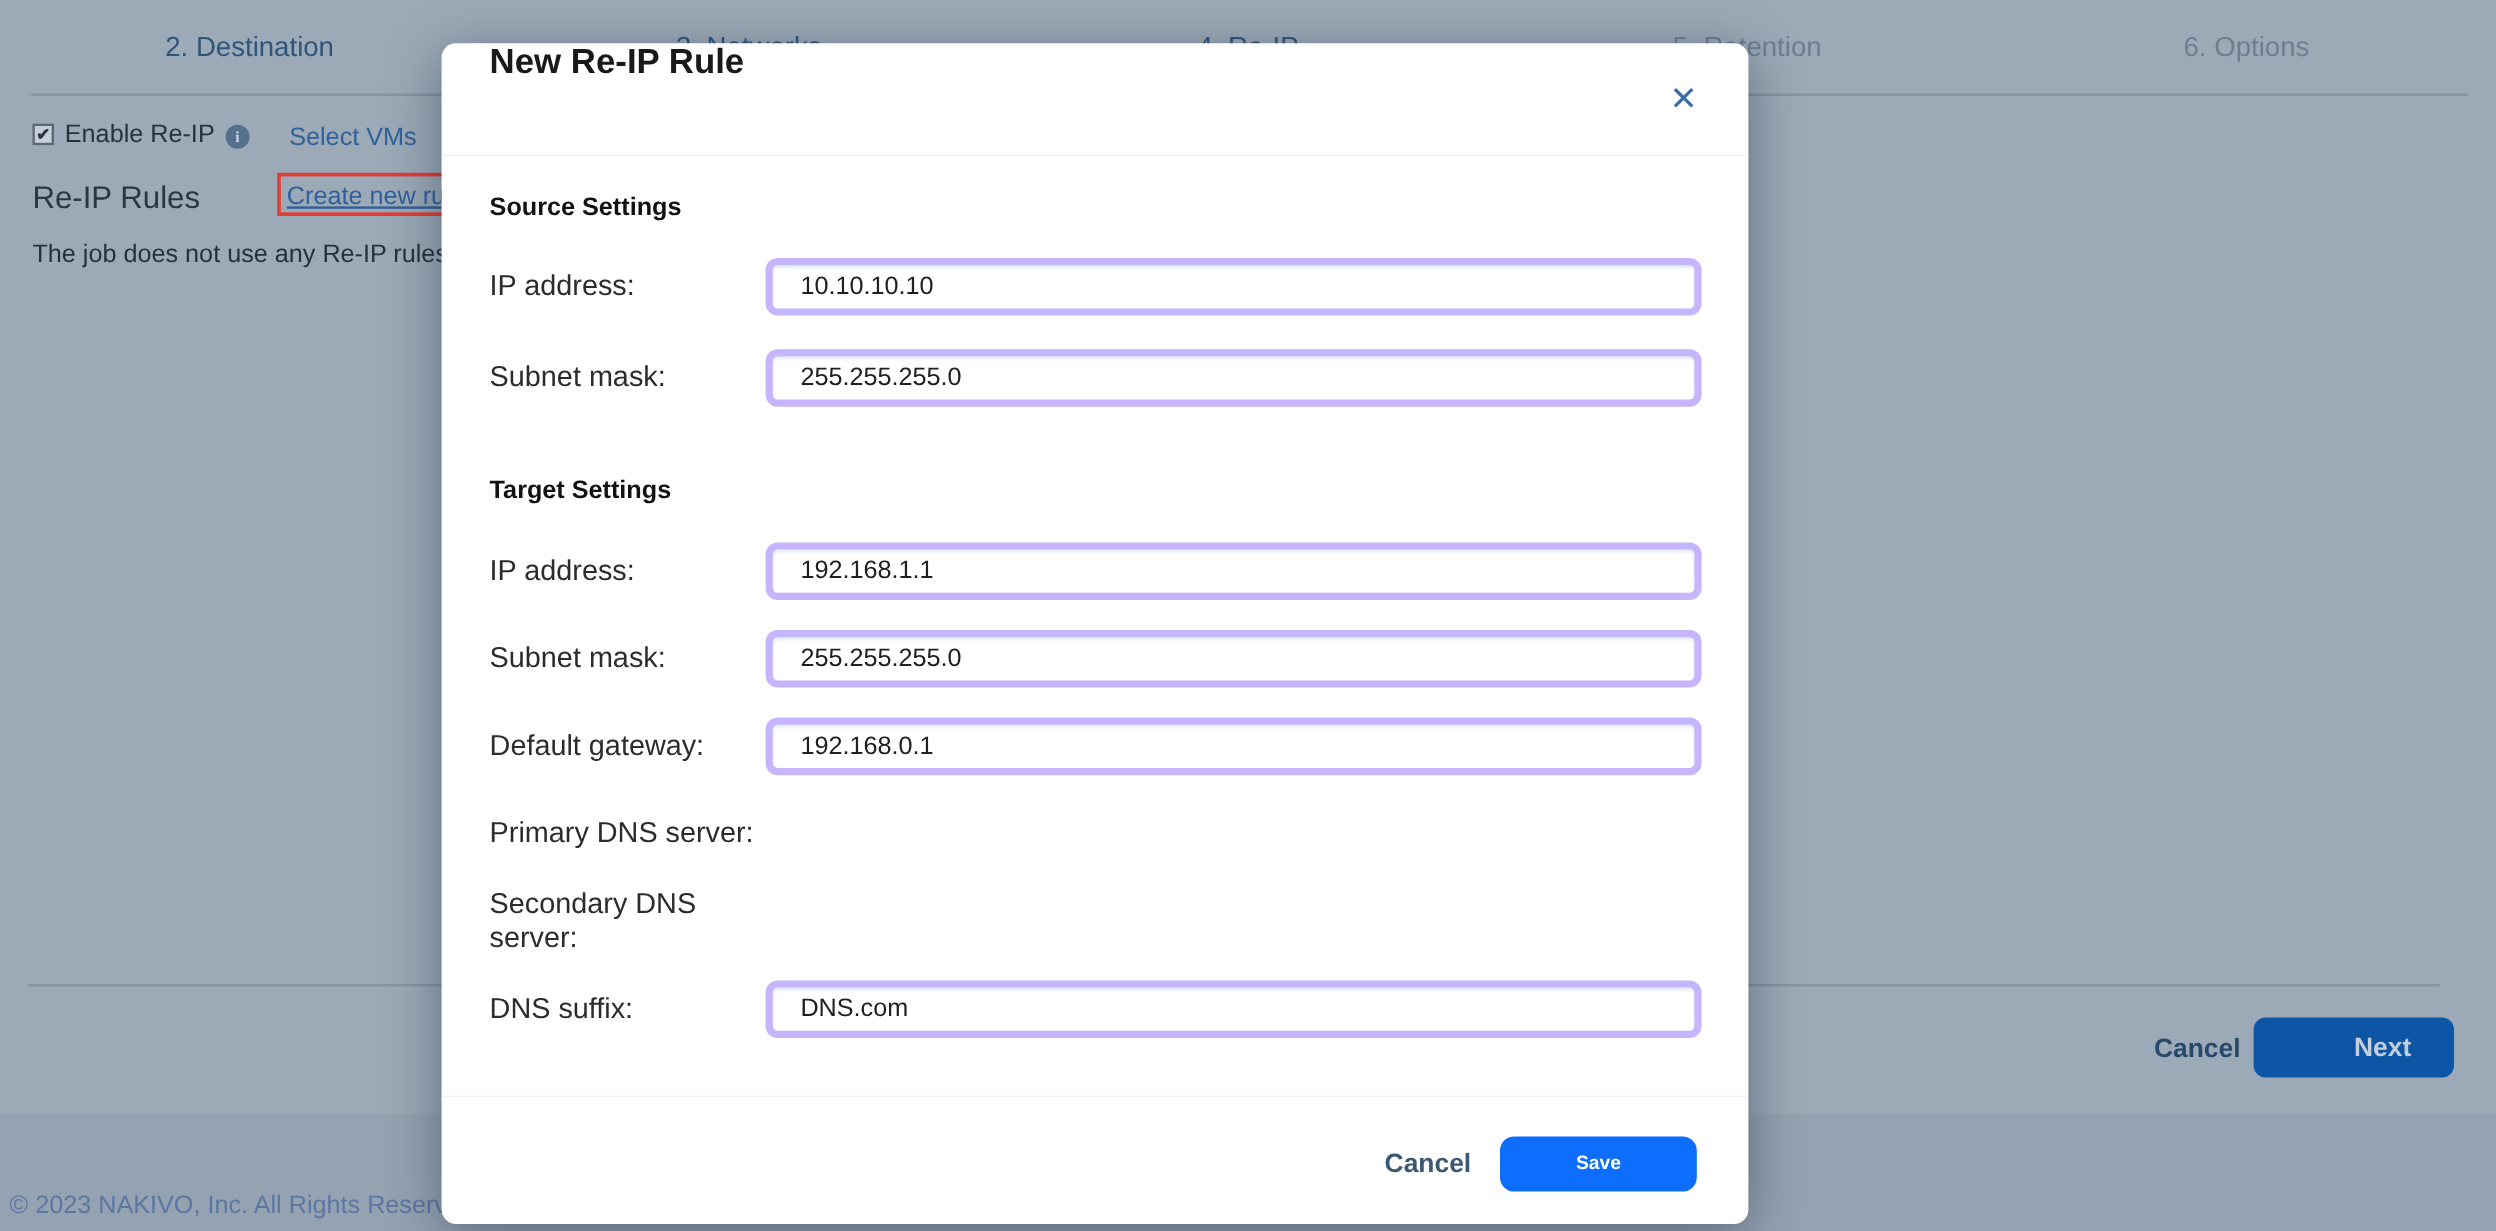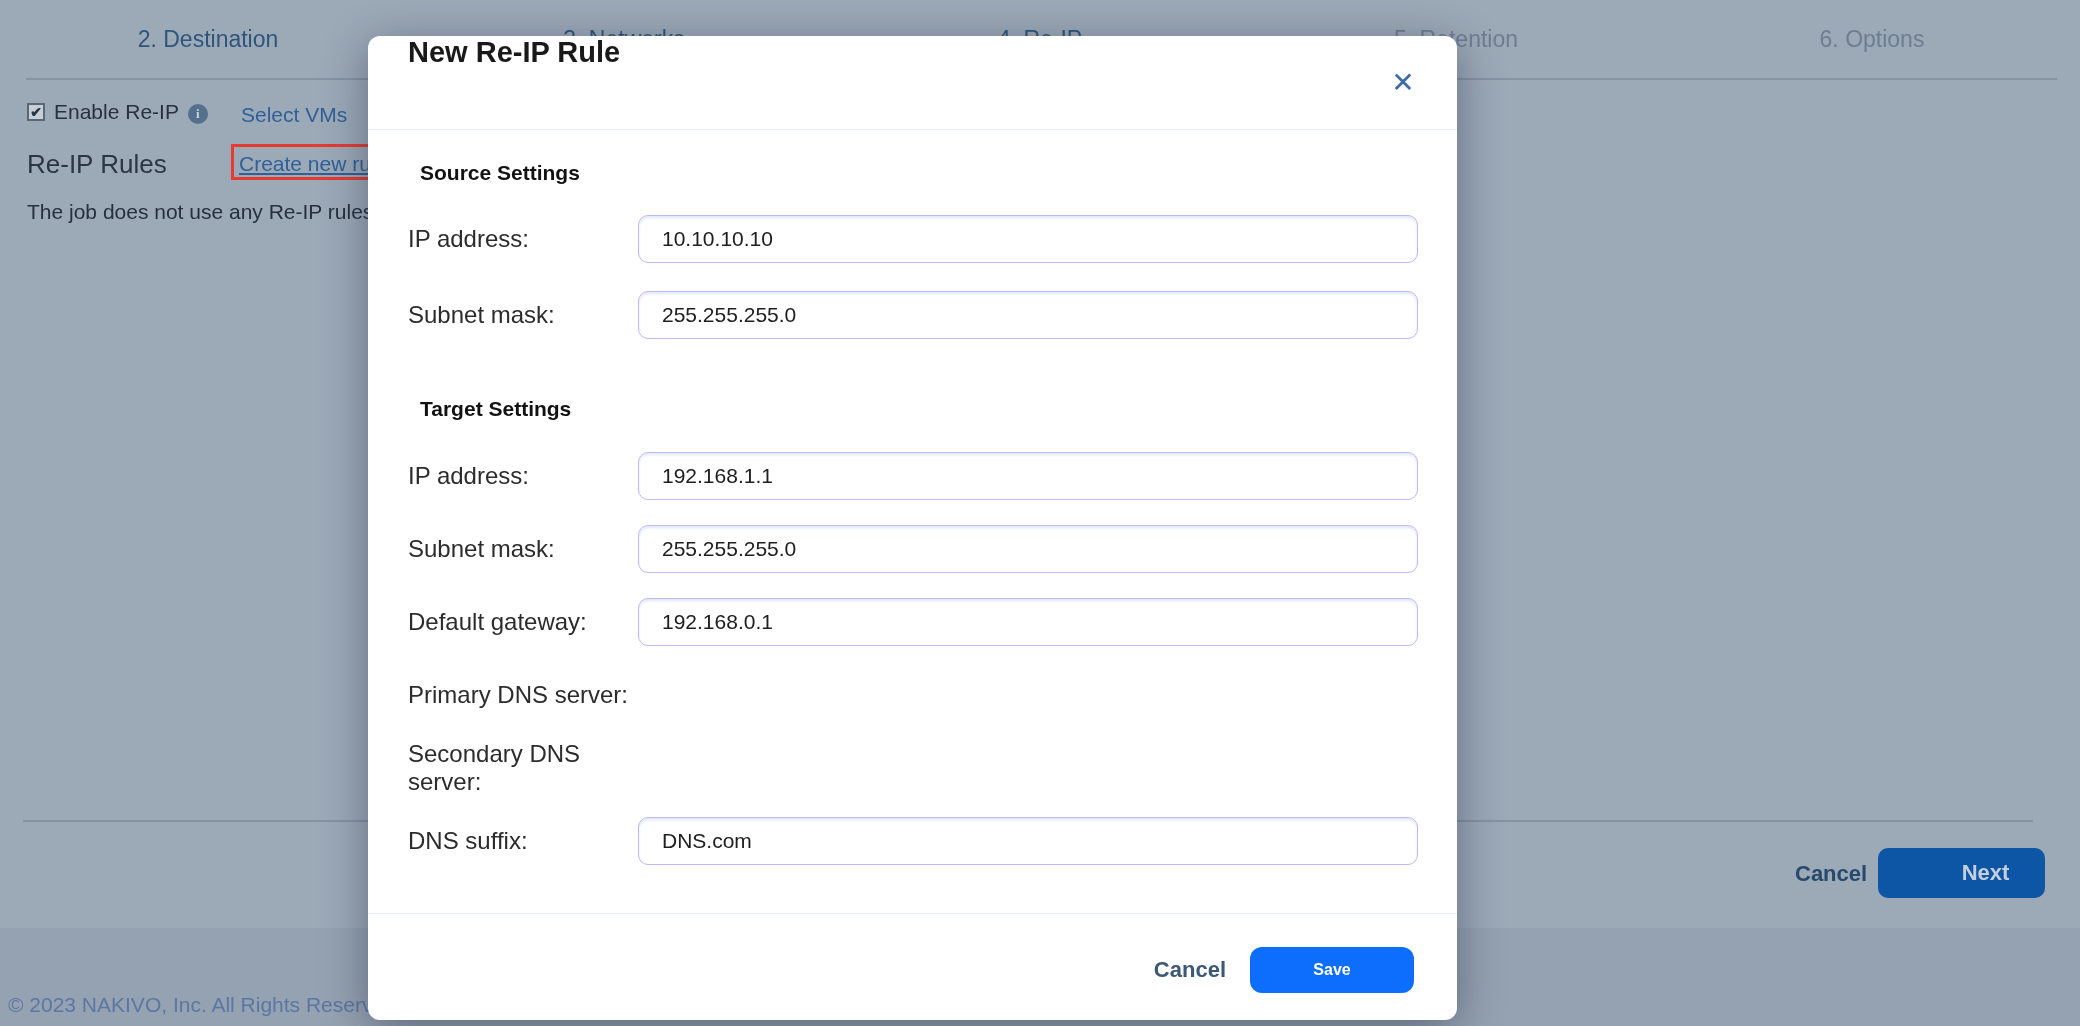--- a/index.html
+++ b/index.html
@@ -96,30 +96,30 @@
   .m-close {
     position:absolute; right:36px; top:28px; width:36px; height:36px;
     font-size:28px; color:#3E6CA8; cursor:pointer;
     display:flex; align-items:center; justify-content:center; font-weight:normal;
   }
   .m-divider { position:absolute; left:0; width:100%; height:1px; background:#E8EEF4; }
   .m-divider.head { top:93px; }
   .m-divider.foot { top:877px; }
 
   .m-section-title {
-    position:absolute; left:52px; font-size:21px; font-weight:bold; color:#121212;
+    position:absolute; left:40px; font-size:21px; font-weight:bold; color:#121212;
   }
   .m-row {
     position:absolute; left:40px; width:1378px; height:48px;
     display:flex; align-items:center;
   }
   .m-label { width:230px; font-size:24px; color:#2C2C2C; }
   .m-input {
     width:780px; height:48px; background:#fff;
-    border:1px solid #c4b5fd; border-radius:10px;
+    border:6px solid #c4b5fd; border-radius:10px;
     padding:0 23px; font-size:21px; color:#202020;
     font-family:"Liberation Sans", sans-serif;
     box-shadow:inset 0 2px 3px rgba(170,200,235,0.4);
     outline:none;
   }
 
   .m-footer {
     position:absolute; left:0; top:911px; width:100%; height:46px;
     display:flex; align-items:center; justify-content:flex-end;
     padding-right:43px; gap:24px;

